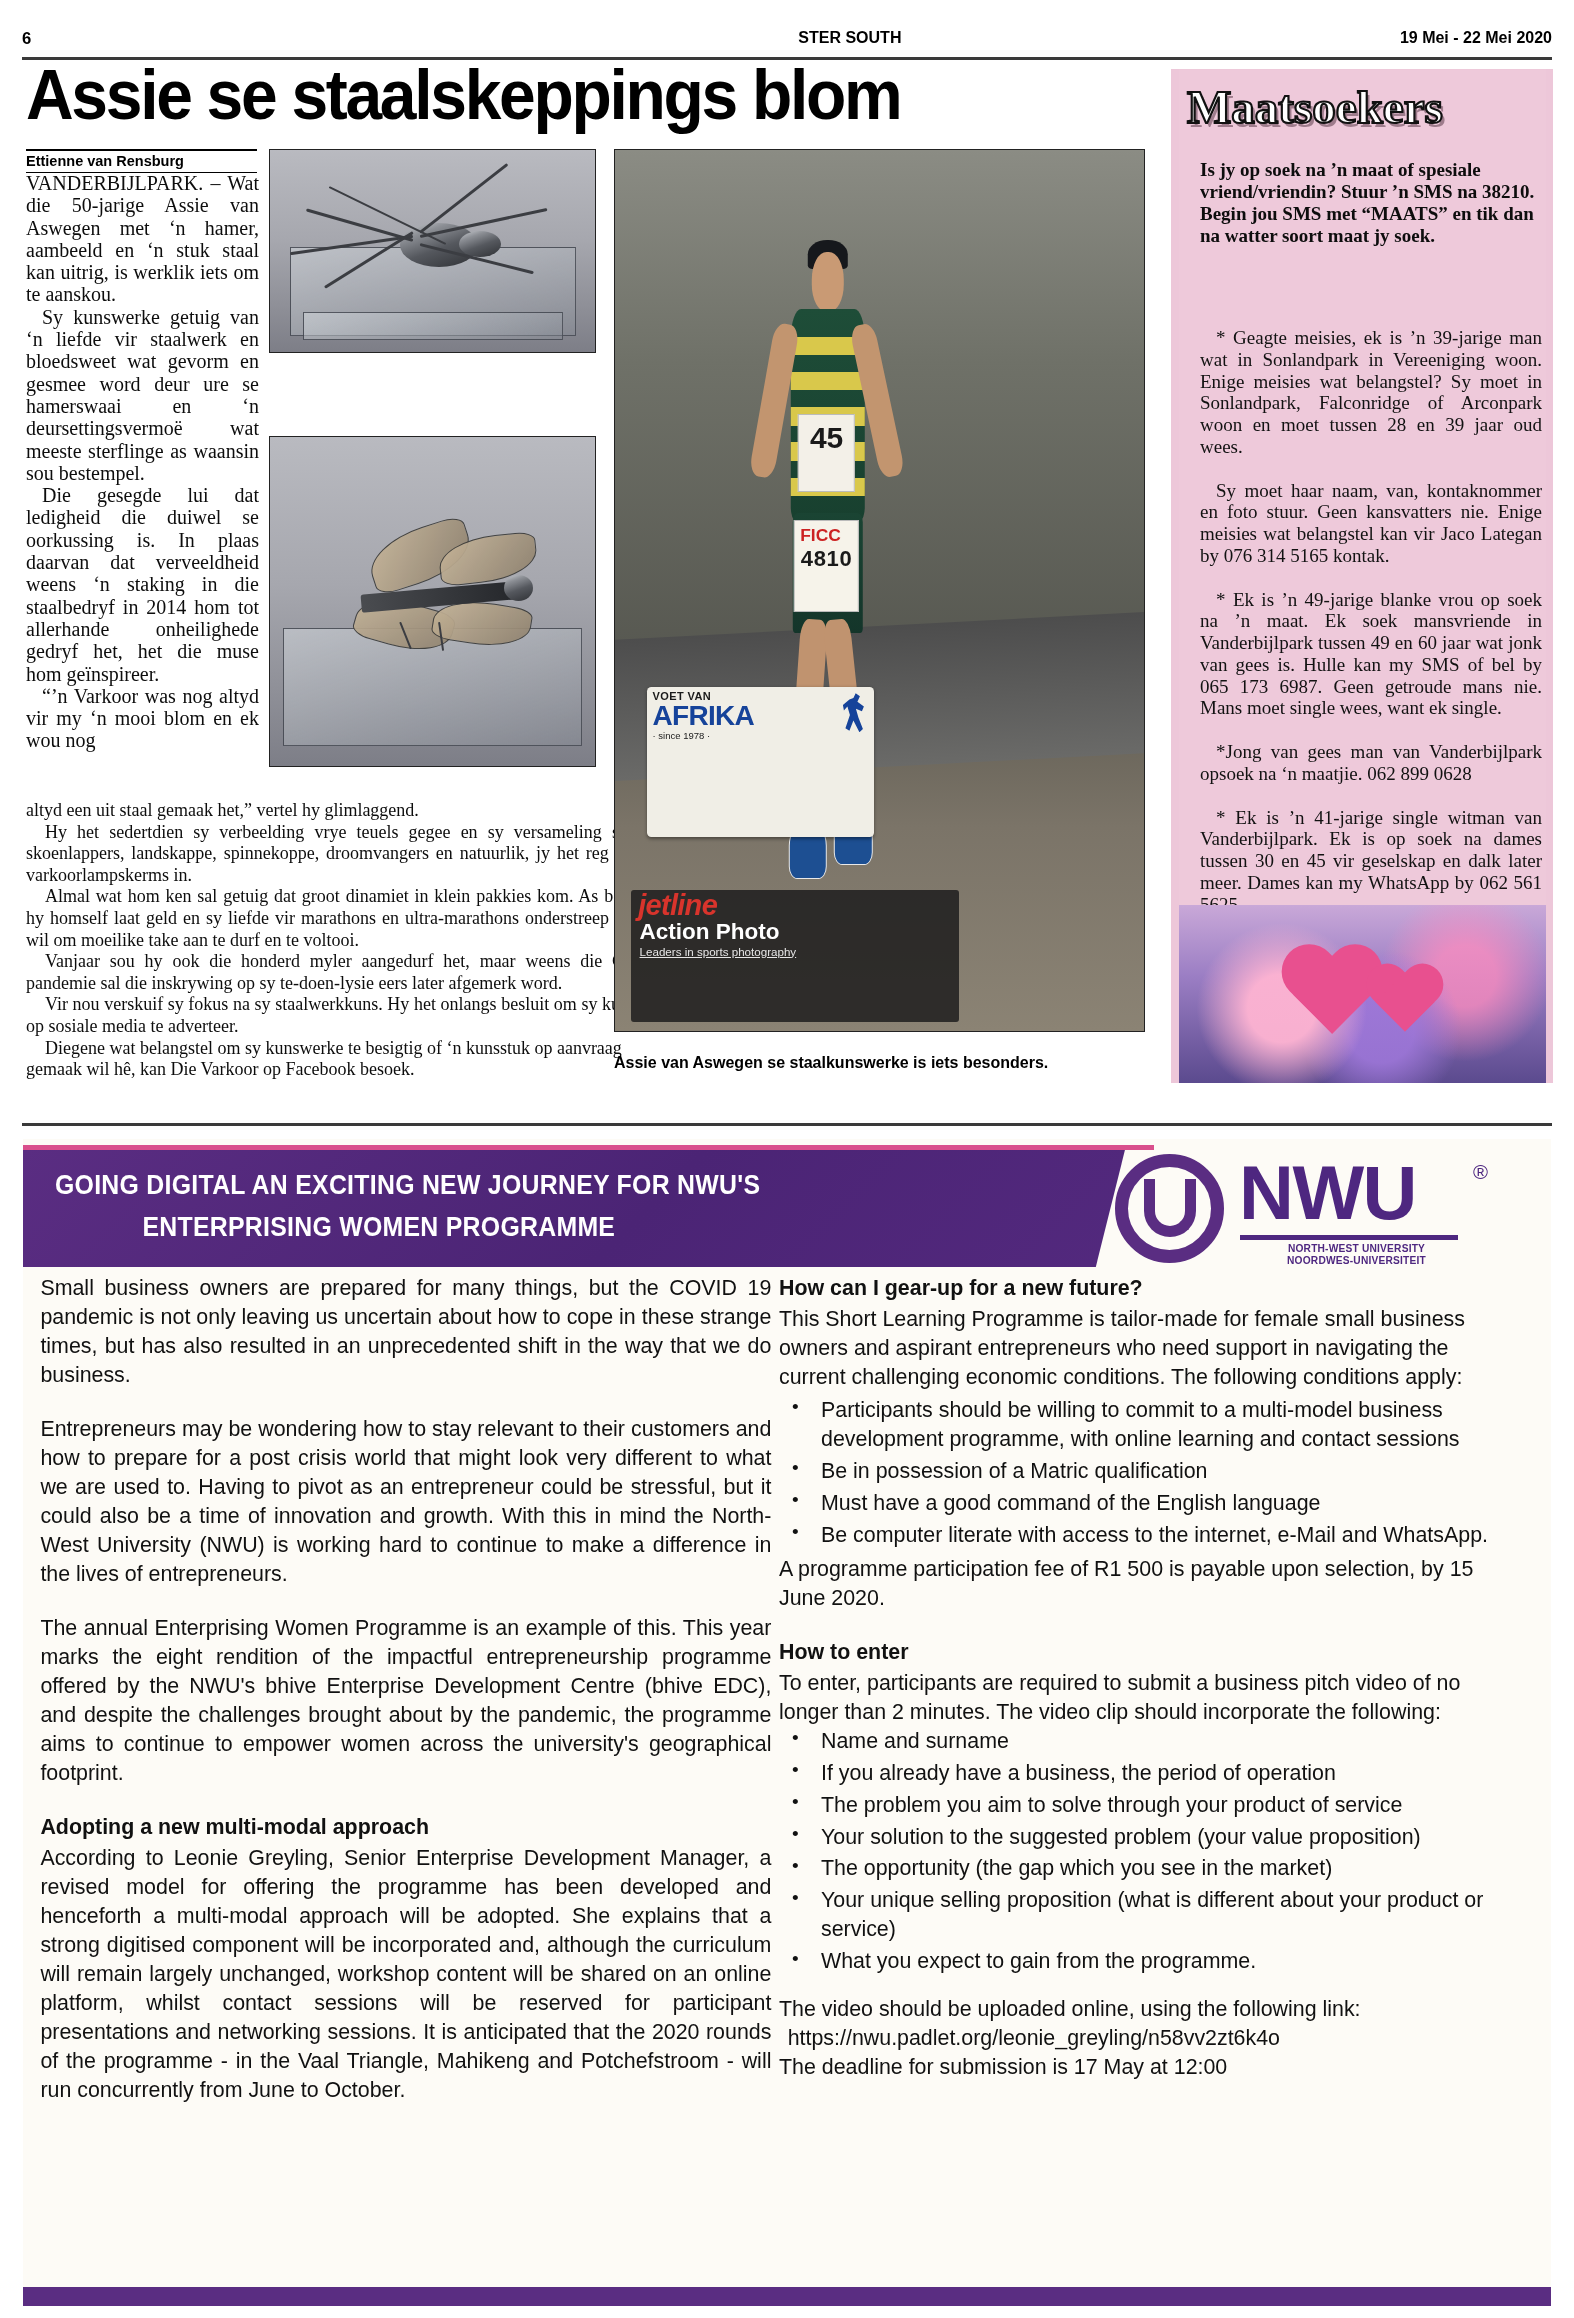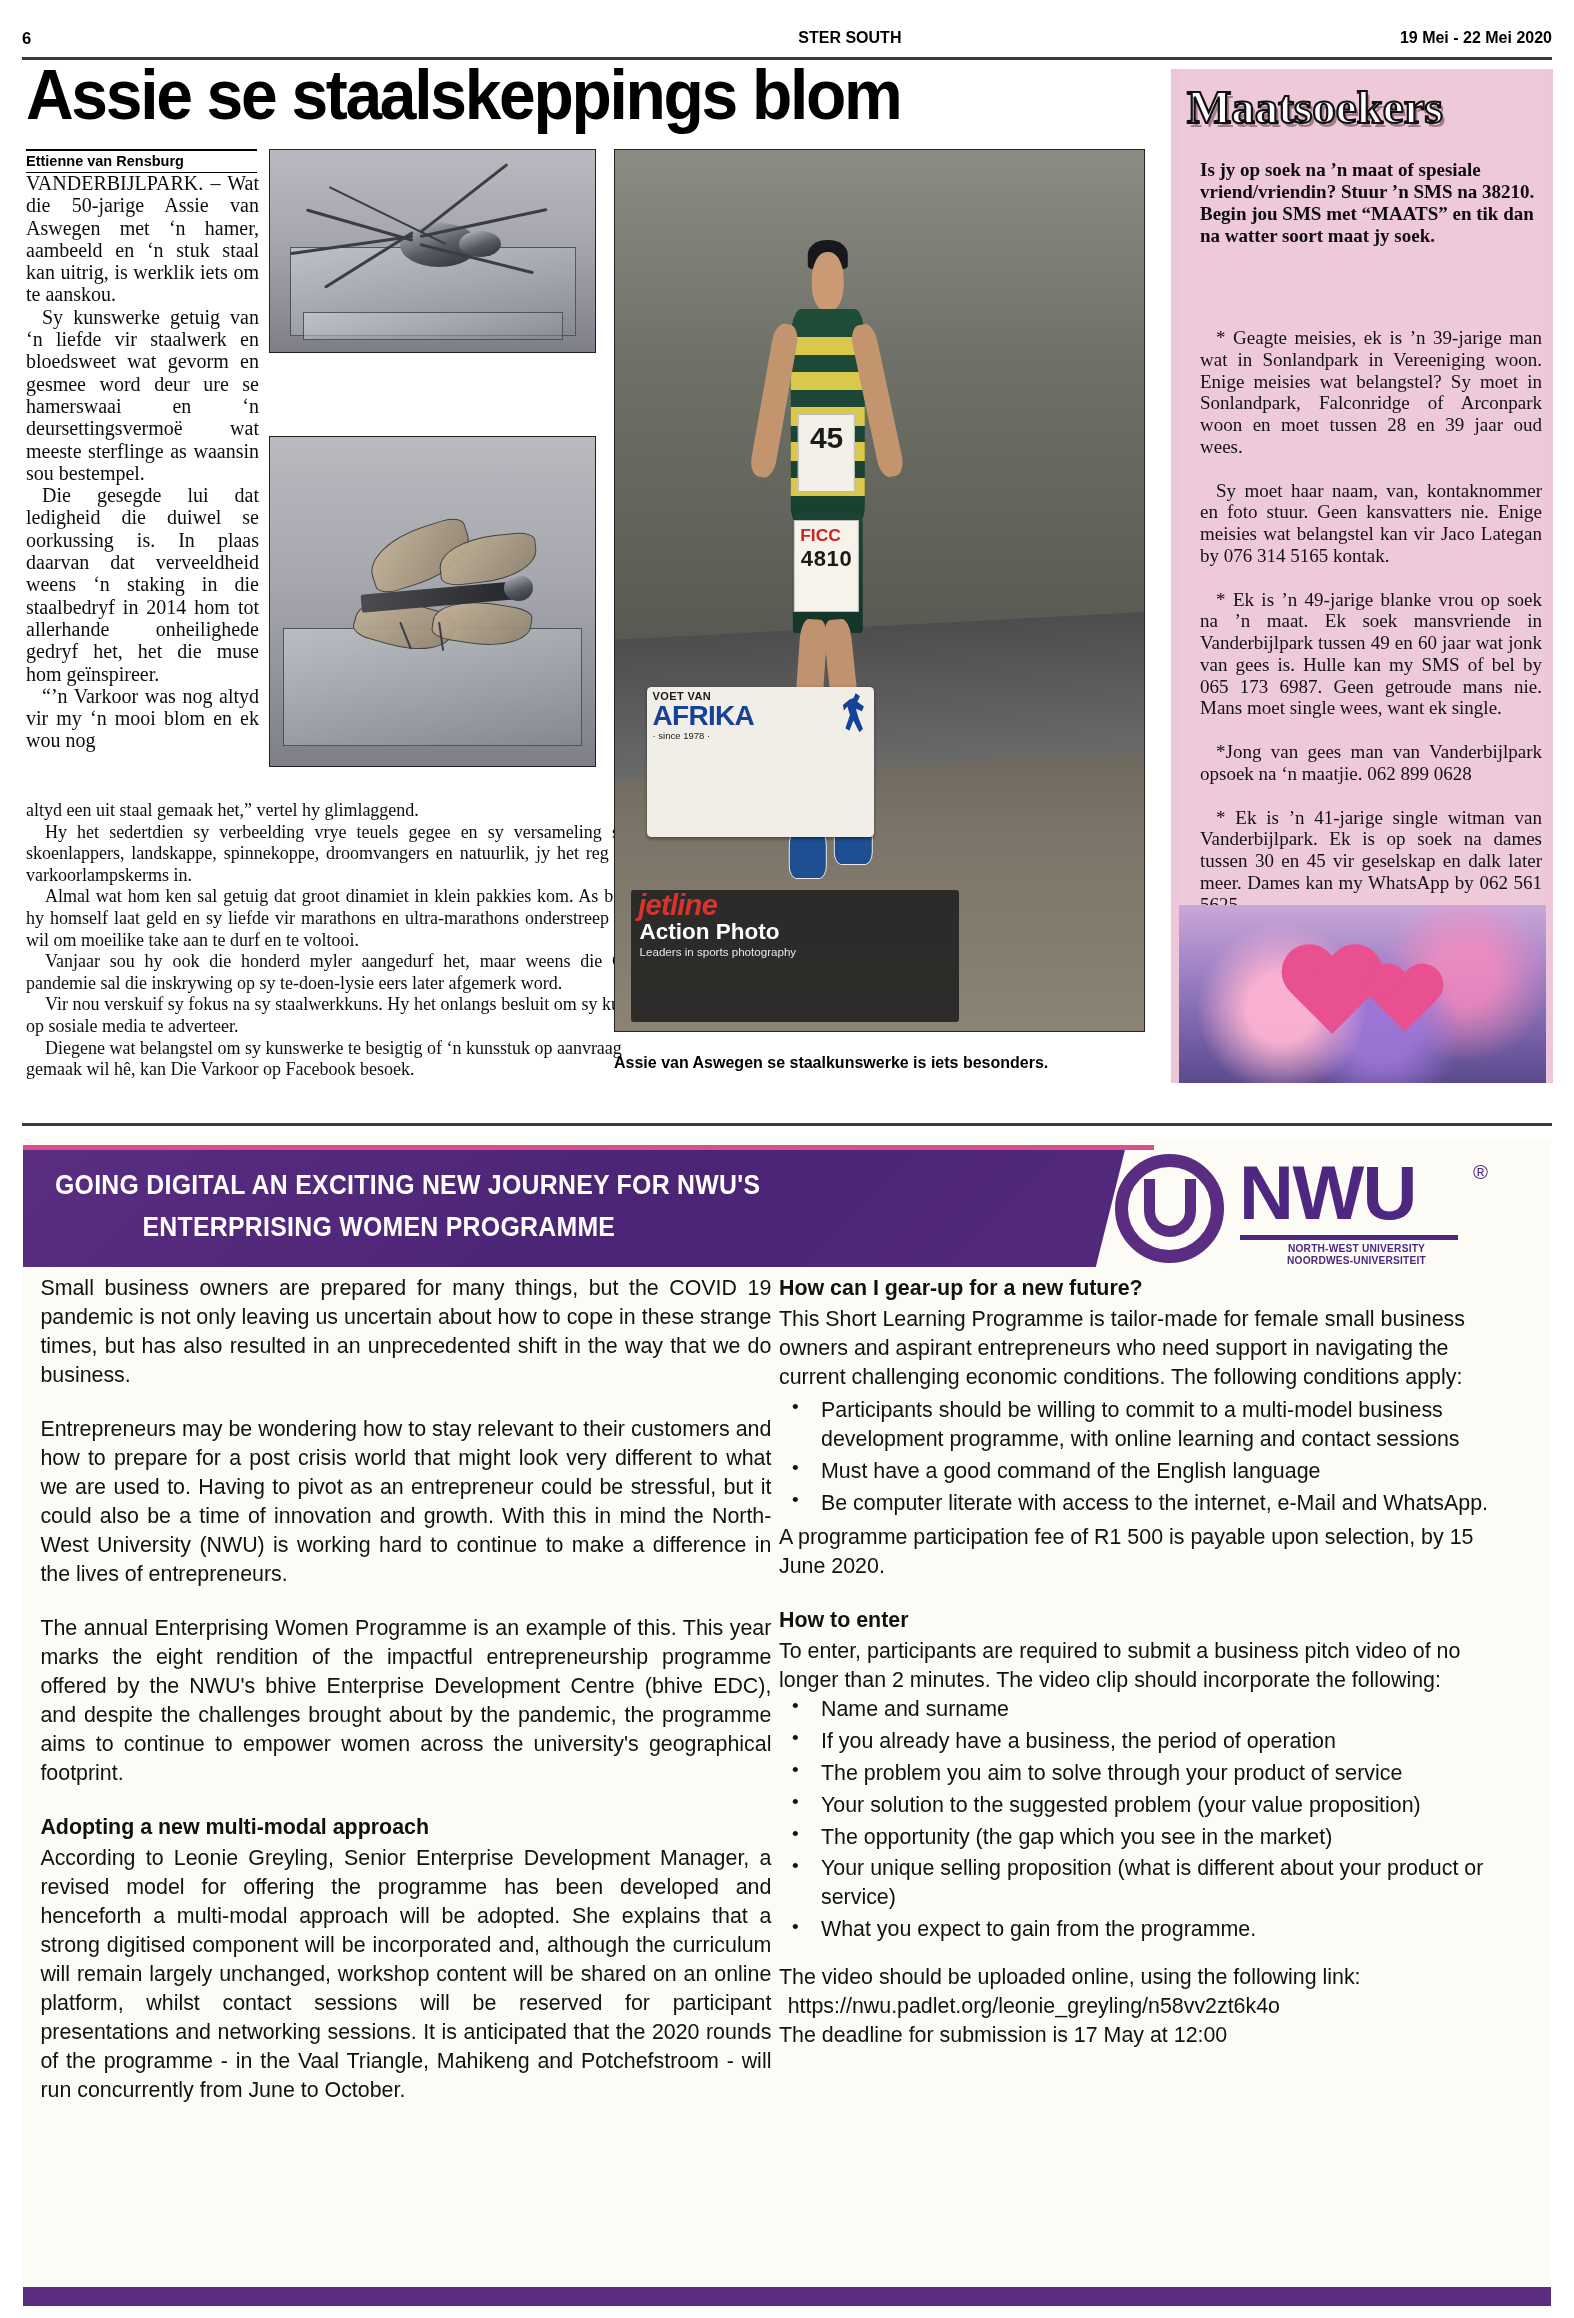--- a/index.html
+++ b/index.html
@@ -173,21 +173,21 @@
     font-family: "Liberation Sans", sans-serif; font-weight: bold; font-style: italic;
     font-size: 29px; color: #d8342c; padding-left: 7.3px; line-height: 1.05;
     letter-spacing: -0.7px;
   }
   .logo-jetline .jl-2 {
     font-family: "Liberation Sans", sans-serif; font-weight: bold;
     font-size: 22.5px; color: #ffffff; padding-left: 8.7px; line-height: 1;
   }
   .logo-jetline .jl-3 {
     font-family: "Liberation Sans", sans-serif;
-    font-size: 11.6px; color: #e6e6e6; padding-left: 8.7px; padding-top: 1.5px;
+    font-size: 11.6px; color: #e6e6e6; padding-left: 8.7px; padding-top: 1.5px; text-decoration: underline;
   }
 
   
   .df-body { position: absolute; left: 28%; top: 46%; width: 48%; height: 5.5%;
     background: linear-gradient(90deg,#4a4c50,#25272b); border-radius: 2.9px;
     transform: rotate(-5deg); }
   .df-wing { position: absolute; background: linear-gradient(135deg,#c9b79a,#8c7f6c);
     border-radius: 60% 20% 60% 20%; opacity: .92;
     border: 0.7px solid #3a3a38; }
 
@@ -507,20 +507,21 @@
       <p>The annual Enterprising Women Programme is an example of this. This year marks the eight rendition of the impactful entrepreneurship programme offered by the NWU's bhive Enterprise Development Centre (bhive EDC), and despite the challenges brought about by the pandemic, the programme aims to continue to empower women across the university's geographical footprint.</p>
       <h3>Adopting a new multi-modal approach</h3>
       <p>According to Leonie Greyling, Senior Enterprise Development Manager, a revised model for offering the programme has been developed and henceforth a multi-modal approach will be adopted. She explains that a strong digitised component will be incorporated and, although the curriculum will remain largely unchanged, workshop content will be shared on an online platform, whilst contact sessions will be reserved for participant presentations and networking sessions. It is anticipated that the 2020 rounds of the programme - in the Vaal Triangle, Mahikeng and Potchefstroom - will run concurrently from June to October.</p>
     </div>
 
     <div class="ad-col" id="ad-col-right">
       <h3>How can I gear-up for a new future?</h3>
       <p class="tight">This Short Learning Programme is tailor-made for female small business owners and aspirant entrepreneurs who need support in navigating the current challenging economic conditions. The following conditions apply:</p>
       <ul>
         <li>Participants should be willing to commit to a multi-model business development programme, with online learning and contact sessions</li>
+        <li>Be in possession of a Matric qualification</li>
         <li>Must have a good command of the English language</li>
         <li>Be computer literate with access to the internet, e-Mail and WhatsApp.</li>
       </ul>
       <p>A programme participation fee of R1 500 is payable upon selection, by 15 June 2020.</p>
       <h3>How to enter</h3>
       <p class="nogap">To enter, participants are required to submit a business pitch video of no longer than 2 minutes. The video clip should incorporate the following:</p>
       <ul>
         <li>Name and surname</li>
         <li>If you already have a business, the period of operation</li>
         <li>The problem you aim to solve through your product of service</li>

